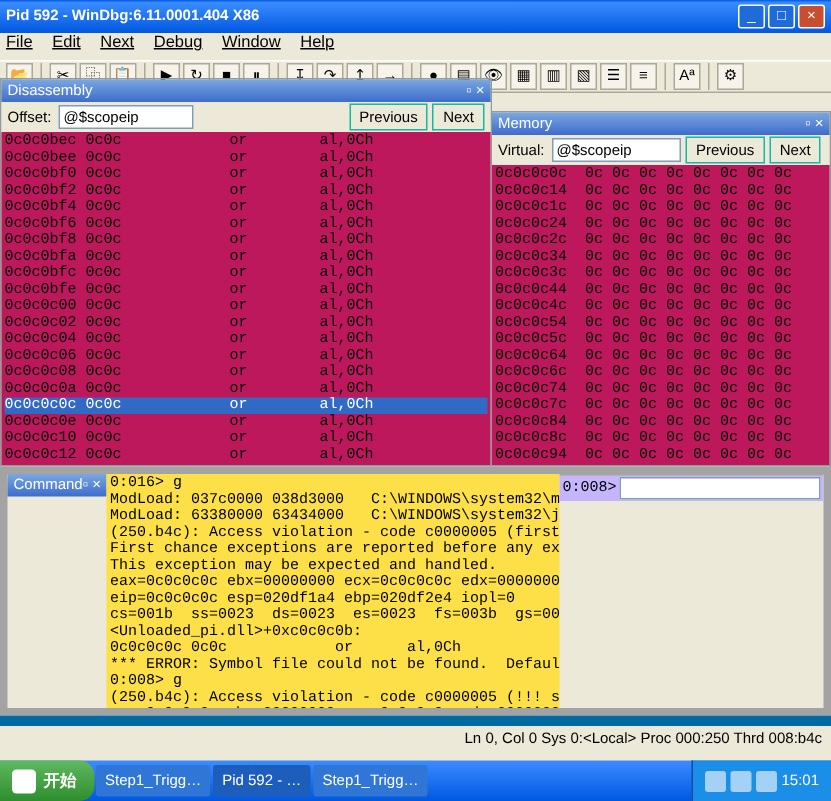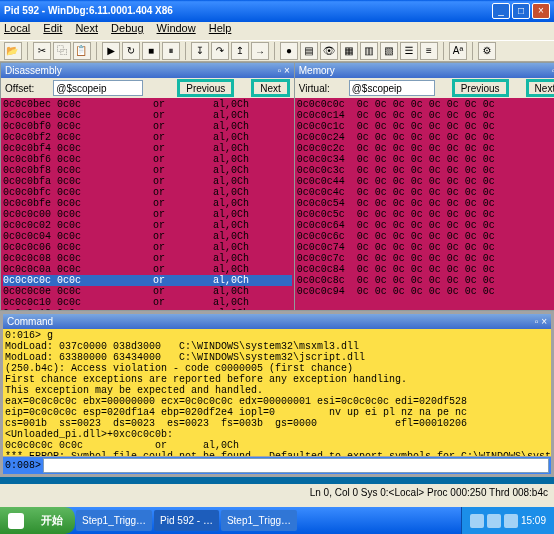--- a/index.html
+++ b/index.html
@@ -7,63 +7,63 @@
 .titlebar { background: linear-gradient(#0058e0,#3a8cff 8%,#0058e0); color: #fff; height: 22px; line-height: 22px; padding: 0 4px; display: flex; align-items: center; }
 .titlebar .title { flex: 1; font-size: 10px; font-weight: bold; }
 .winbtns { display: flex; gap: 2px; }
 .winbtns div { width: 18px; height: 16px; background: #c74f2f; border: 1px solid #fff; border-radius: 2px; color: #fff; text-align: center; line-height: 13px; font-size: 10px; }
 .winbtns .min,.winbtns .max { background: #1f6bd8; }
 .menubar { background: #ece9d8; height: 18px; padding: 0 4px; font-size: 11px; }
 .menubar span { margin-right: 10px; text-decoration: underline; }
 .toolbar { background: #ece9d8; border-top: 1px solid #fff; border-bottom: 1px solid #aca899; height: 22px; display: flex; align-items: center; padding: 0 4px; gap: 2px; }
 .toolbar .tbtn { width: 18px; height: 18px; border: 1px solid #aca899; background: #f5f3ea; font-size: 10px; text-align: center; line-height: 16px; }
 .toolbar .sep { width: 1px; height: 18px; background: #aca899; margin: 0 3px; }
-.panes { display: flex; height: 249px; }
+.panes { display: flex; height: 249px; align-items: flex-end; }
 .pane { border: 1px solid #919b9c; display: flex; flex-direction: column; }
 .pane-hdr { background: linear-gradient(#7ba7e0,#3d6ccc); color: #fff; height: 15px; line-height: 15px; padding: 0 4px; font-size: 10px; display: flex; justify-content: space-between; }
 .pane-hdr .x { cursor: pointer; }
-.pane-tools { background: #ece9d8; height: 20px; display: flex; align-items: center; padding: 2px 4px; gap: 17px; font-size: 10px; }
+.pane-tools { background: #ece9d8; height: 20px; display: flex; align-items: center; padding: 2px 4px; gap: 3px; font-size: 10px; }
 .pane-tools label { margin-right: 2px; }
 .pane-tools input, .pane-tools select { font-size: 10px; height: 16px; border: 1px solid #7f9db9; padding: 0 2px; }
-.pane-tools .btn { border: 3px solid #14b8a6; background: #ece9d8; padding: 1px 6px; font-size: 10px; height: 18px; }
+.pane-tools .btn { border: 1px solid #14b8a6; background: #ece9d8; padding: 1px 6px; font-size: 10px; height: 18px; }
 .pane-body { flex: 1; background: #be185d; font-family: "Courier New", monospace; font-size: 10px; line-height: 11px; overflow: hidden; white-space: pre; padding: 1px 2px; }
 .disasm { width: 328px; }
 .memory { flex: 1; border-left: none; }
 .disasm input { width: 90px; }
 .memory input { width: 86px; }
 .memory select { width: 50px; }
 .hl { background: #316ac5; color: #fff; }
-.cmd { border: 3px solid #a3a3a3; height: 166px; display: flex; flex-direction: column; }
+.cmd { border: 5px solid #a3a3a3; height: 166px; display: flex; }
 .cmd-body { flex: 1; background: #fde047; font-family: "Courier New", monospace; font-size: 10px; line-height: 11px; overflow: hidden; white-space: pre; padding: 1px 2px; }
-.cmd-input { display: flex; background: #3b82f6; border-top: 1px solid #aca899; height: 18px; align-items: center; padding: 0 2px; }
+.cmd-input { display: flex; background: #c4b5fd; border-top: 1px solid #aca899; height: 18px; align-items: center; padding: 0 2px; }
 .cmd-input span { font-family: "Courier New", monospace; font-size: 10px; }
 .cmd-input input { flex: 1; border: 1px solid #7f9db9; height: 15px; font-size: 10px; margin-left: 2px; }
 .status { background: #ece9d8; height: 18px; border-top: 7px solid #0369a1; font-size: 10px; line-height: 18px; text-align: right; padding: 0 6px; }
 .taskbar { background: linear-gradient(#3a8cff,#0058e0); height: 27px; position: absolute; bottom: 0; left: 0; right: 0; display: flex; align-items: center; color: #fff; font-size: 11px; }
-.start { background: linear-gradient(#5fb85f,#2e8e2e); height: 100%; padding: 0 12px 0 8px; display: flex; align-items: center; font-weight: bold; border-radius: 0 10px 10px 0; gap: 12px; }
+.start { background: linear-gradient(#5fb85f,#2e8e2e); height: 100%; padding: 0 12px 0 8px; display: flex; align-items: center; font-weight: bold; border-radius: 0 10px 10px 0; }
 .start .logo { width: 16px; height: 16px; background: #fff; border-radius: 3px; margin-right: 5px; display: inline-block; }
 .task { background: #3076d6; margin: 2px 1px; padding: 0 6px; height: 21px; line-height: 21px; border-radius: 2px; font-size: 10px; white-space: nowrap; overflow: hidden; max-width: 90px; }
 .task.active { background: #1d5dbb; }
 .tray { margin-left: auto; background: #1b8ee8; height: 100%; padding: 0 8px; display: flex; align-items: center; gap: 3px; font-size: 10px; border-left: 1px solid #0a4ba8; }
 .tray .ic { width: 14px; height: 14px; background: #fff; border-radius: 2px; opacity: 0.6; }
 </style>
 </head>
 <body>
 
 <div class="titlebar">
   <span class="title">Pid 592 - WinDbg:6.11.0001.404 X86</span>
   <div class="winbtns">
     <div class="min">_</div>
     <div class="max">□</div>
     <div>×</div>
   </div>
 </div>
 
 <div class="menubar">
-  <span>Local</span>
+  <span>File</span>
   <span>Edit</span>
   <span>Next</span>
   <span>Debug</span>
   <span>Window</span>
   <span>Help</span>
 </div>
 
 <div class="toolbar">
   <div class="tbtn">📂</div>
   <div class="sep"></div>
@@ -165,15 +165,15 @@
       <span class="logo"></span>
       <span>开始</span>
     </div>
   <div class="task">Step1_Trigg…</div>
   <div class="task active">Pid 592 - …</div>
   <div class="task">Step1_Trigg…</div>
   <div class="tray">
     <div class="ic"></div>
     <div class="ic"></div>
     <div class="ic"></div>
-    <span>15:09</span>
+    <span>15:01</span>
   </div>
 </div>
 
 </body></html>

